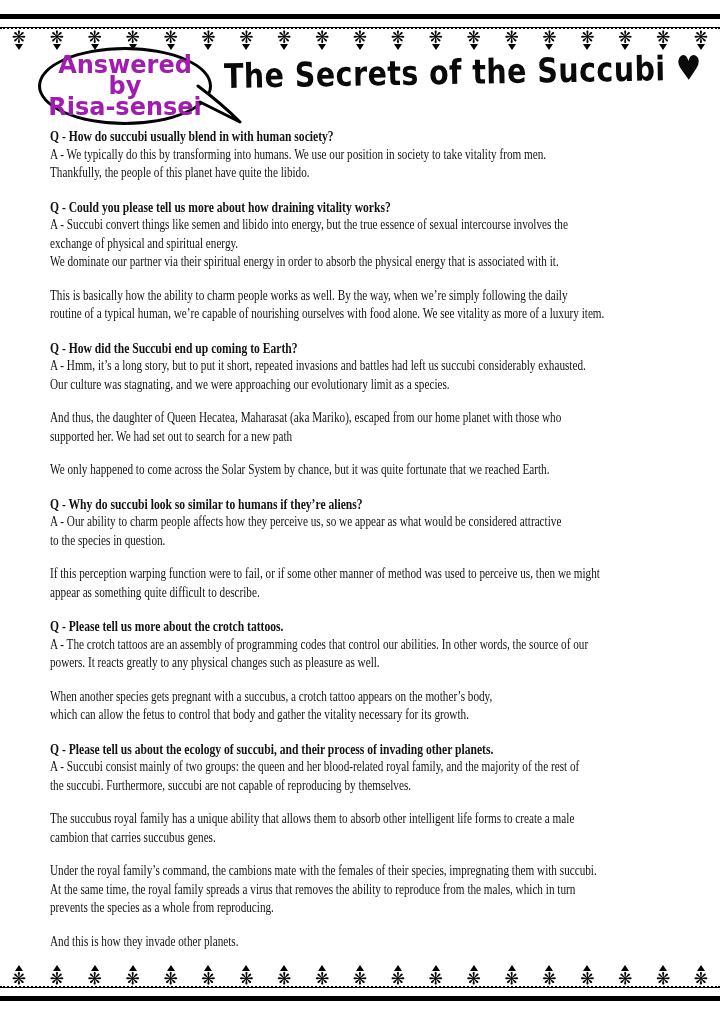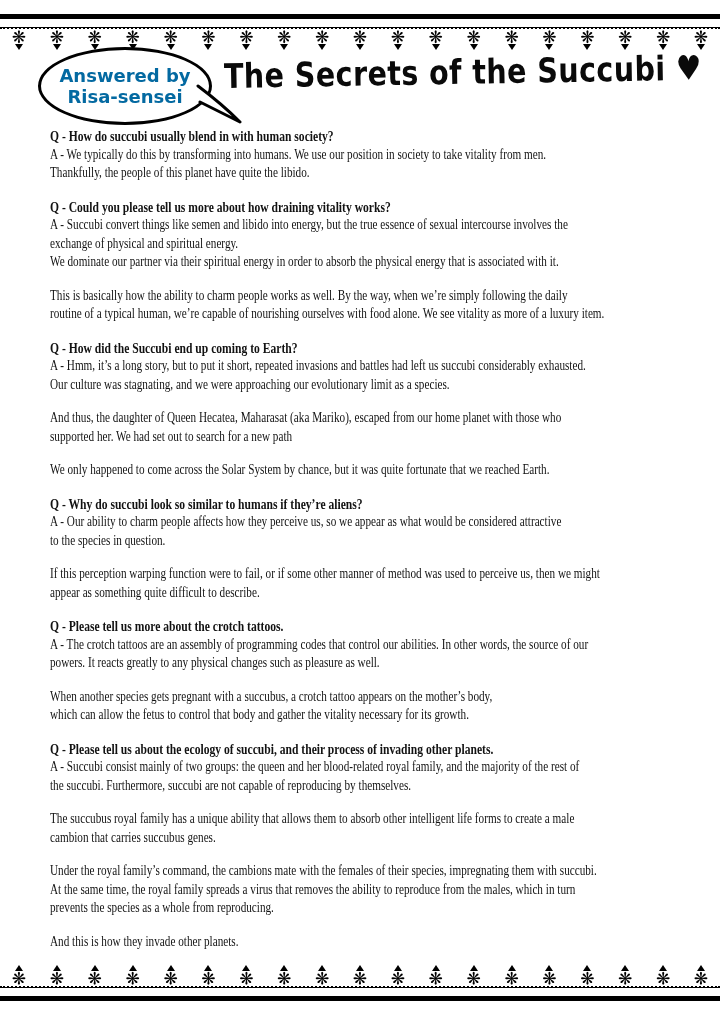--- a/index.html
+++ b/index.html
@@ -33,21 +33,21 @@
     border-left:4px solid transparent;border-right:4px solid transparent;
     border-top:6px solid #000;
   }
 
   
   .bubble{
     position:absolute;left:38px;top:47px;width:168px;height:72px;
     background:#fff;border:3.5px solid #000;border-radius:50%;
     display:flex;flex-direction:column;align-items:center;justify-content:center;
     font-family:"DejaVu Sans", sans-serif;font-weight:bold;
-    font-size:18px;line-height:21px;color:#0369a1;
+    font-size:24px;line-height:21px;color:#a21caf;
     text-align:center;z-index:2;
   }
   .bubble-tail{position:absolute;left:192px;top:84px;z-index:3;}
   .title{
     position:absolute;left:224px;top:56px;width:640px;
     font-family:"DejaVu Sans", sans-serif;font-weight:bold;
     font-size:34px;color:#0a0a0a;white-space:nowrap;
     letter-spacing:0.5px;
     transform:rotate(-1deg) scaleX(0.84);transform-origin:0 50%;
   }

